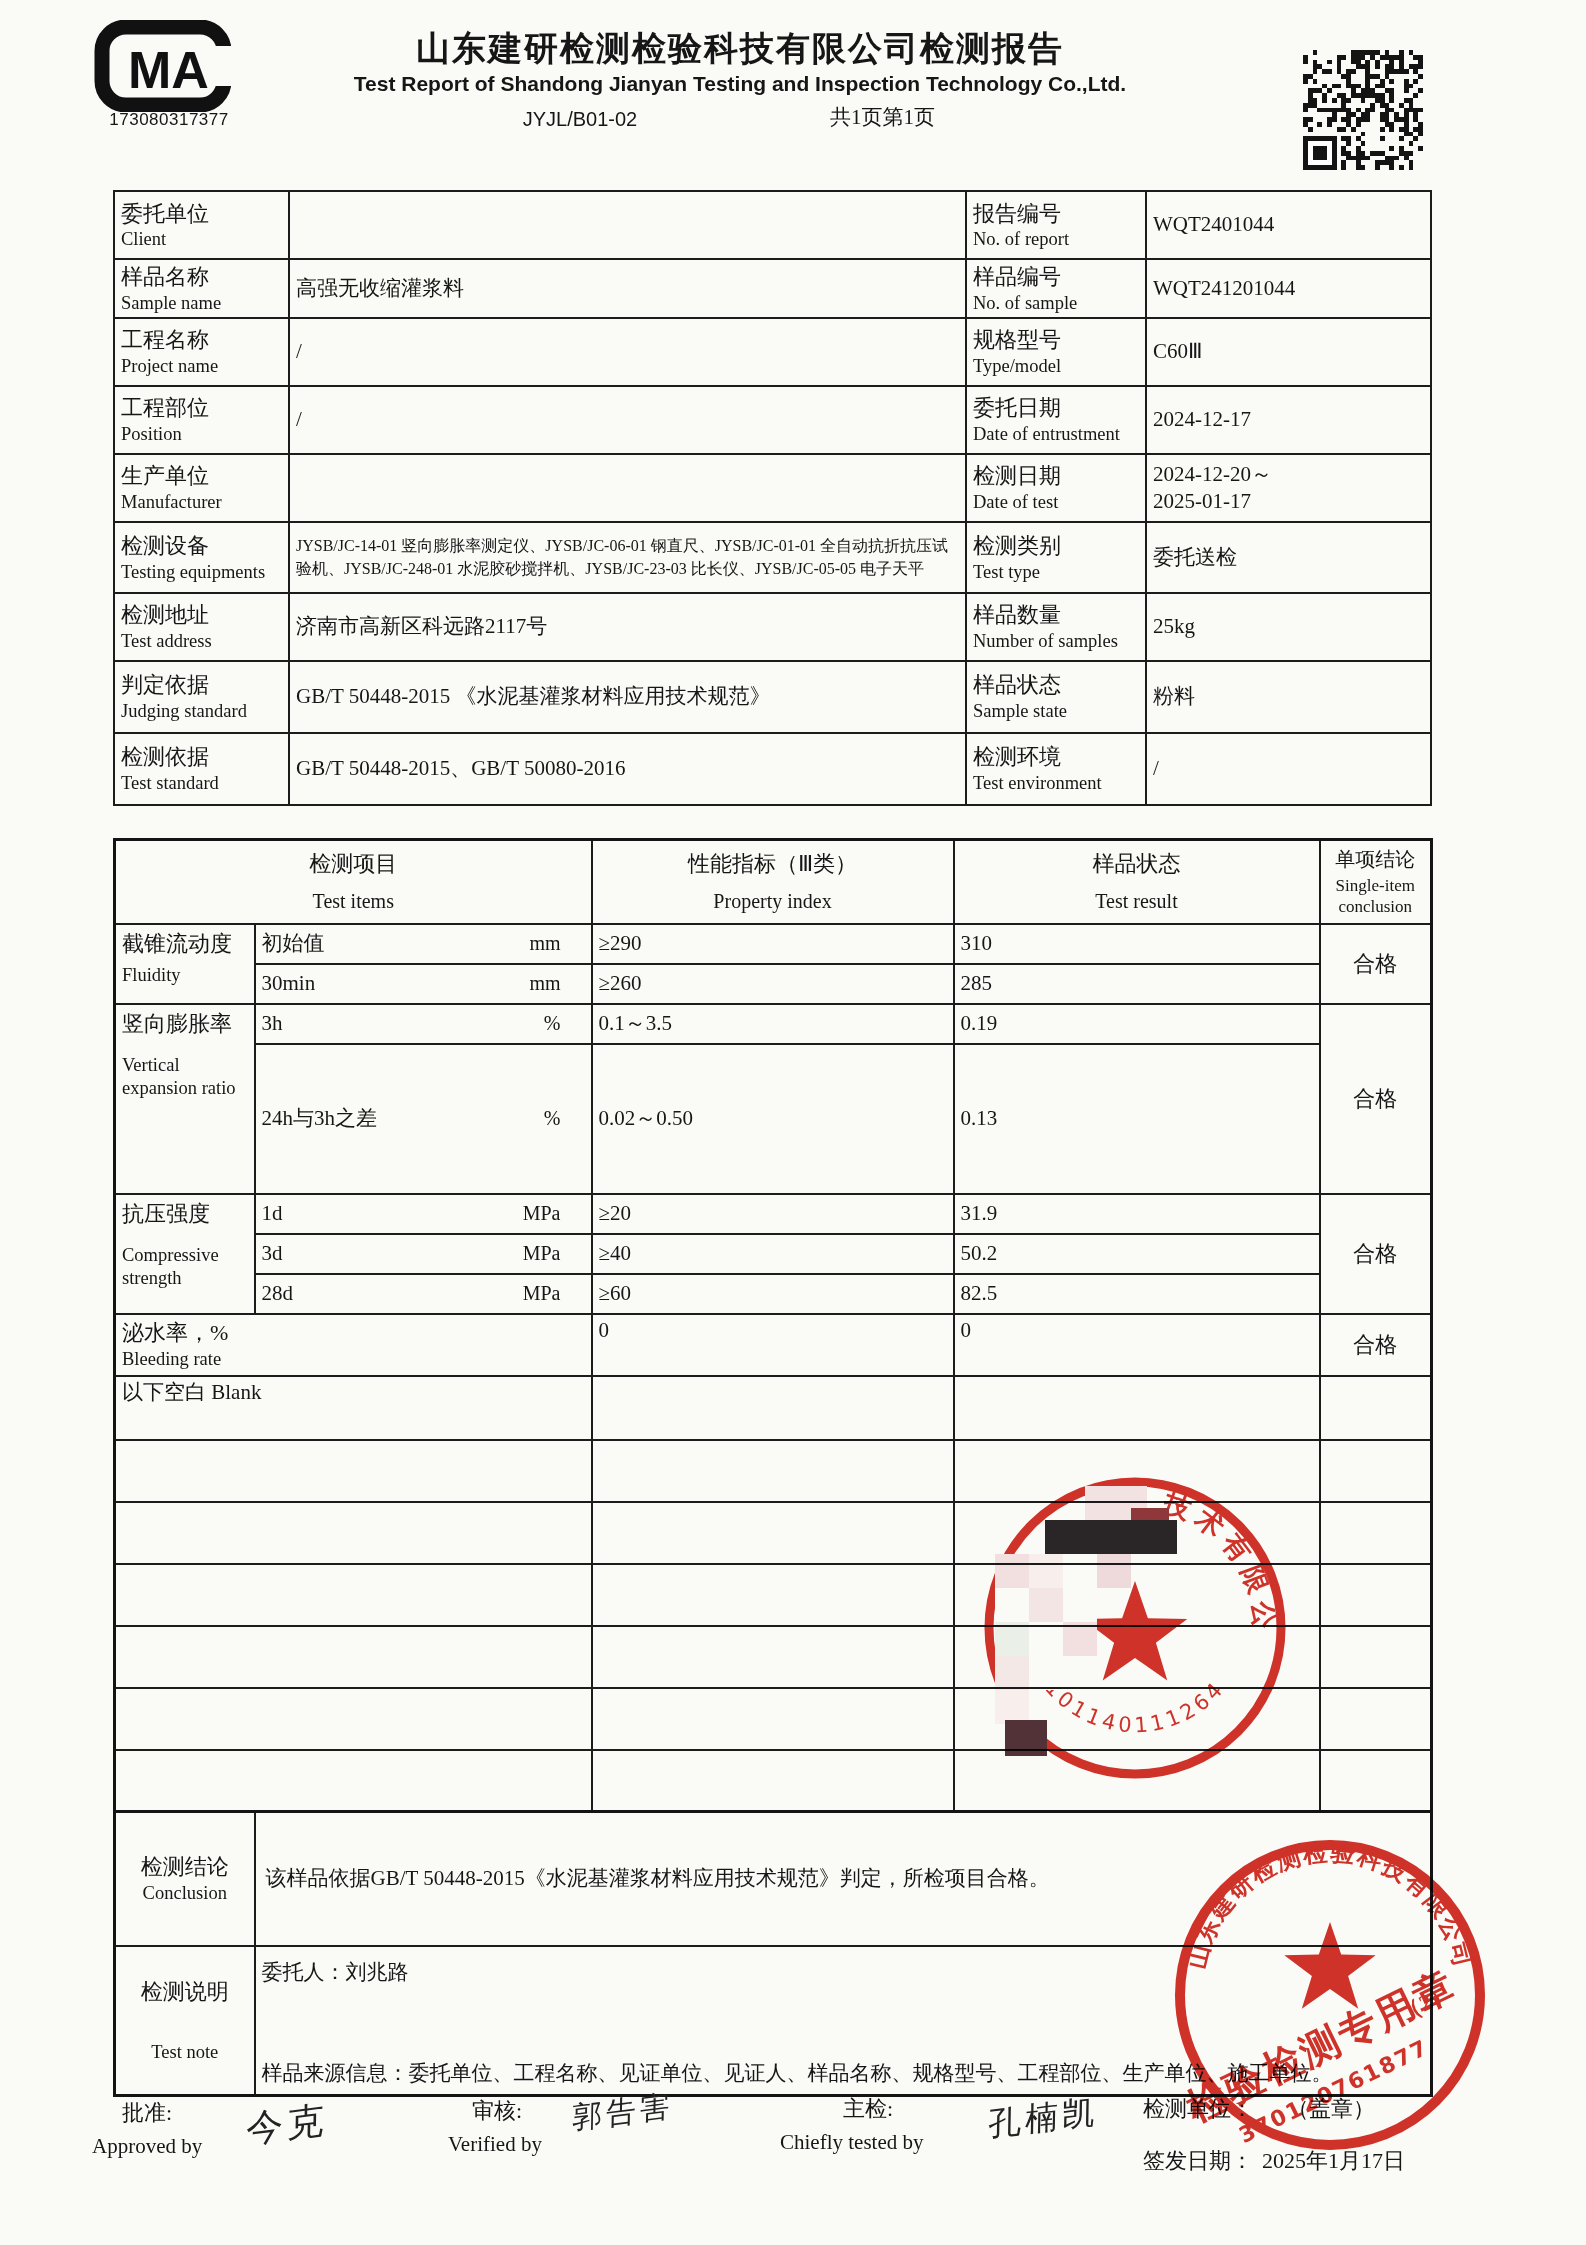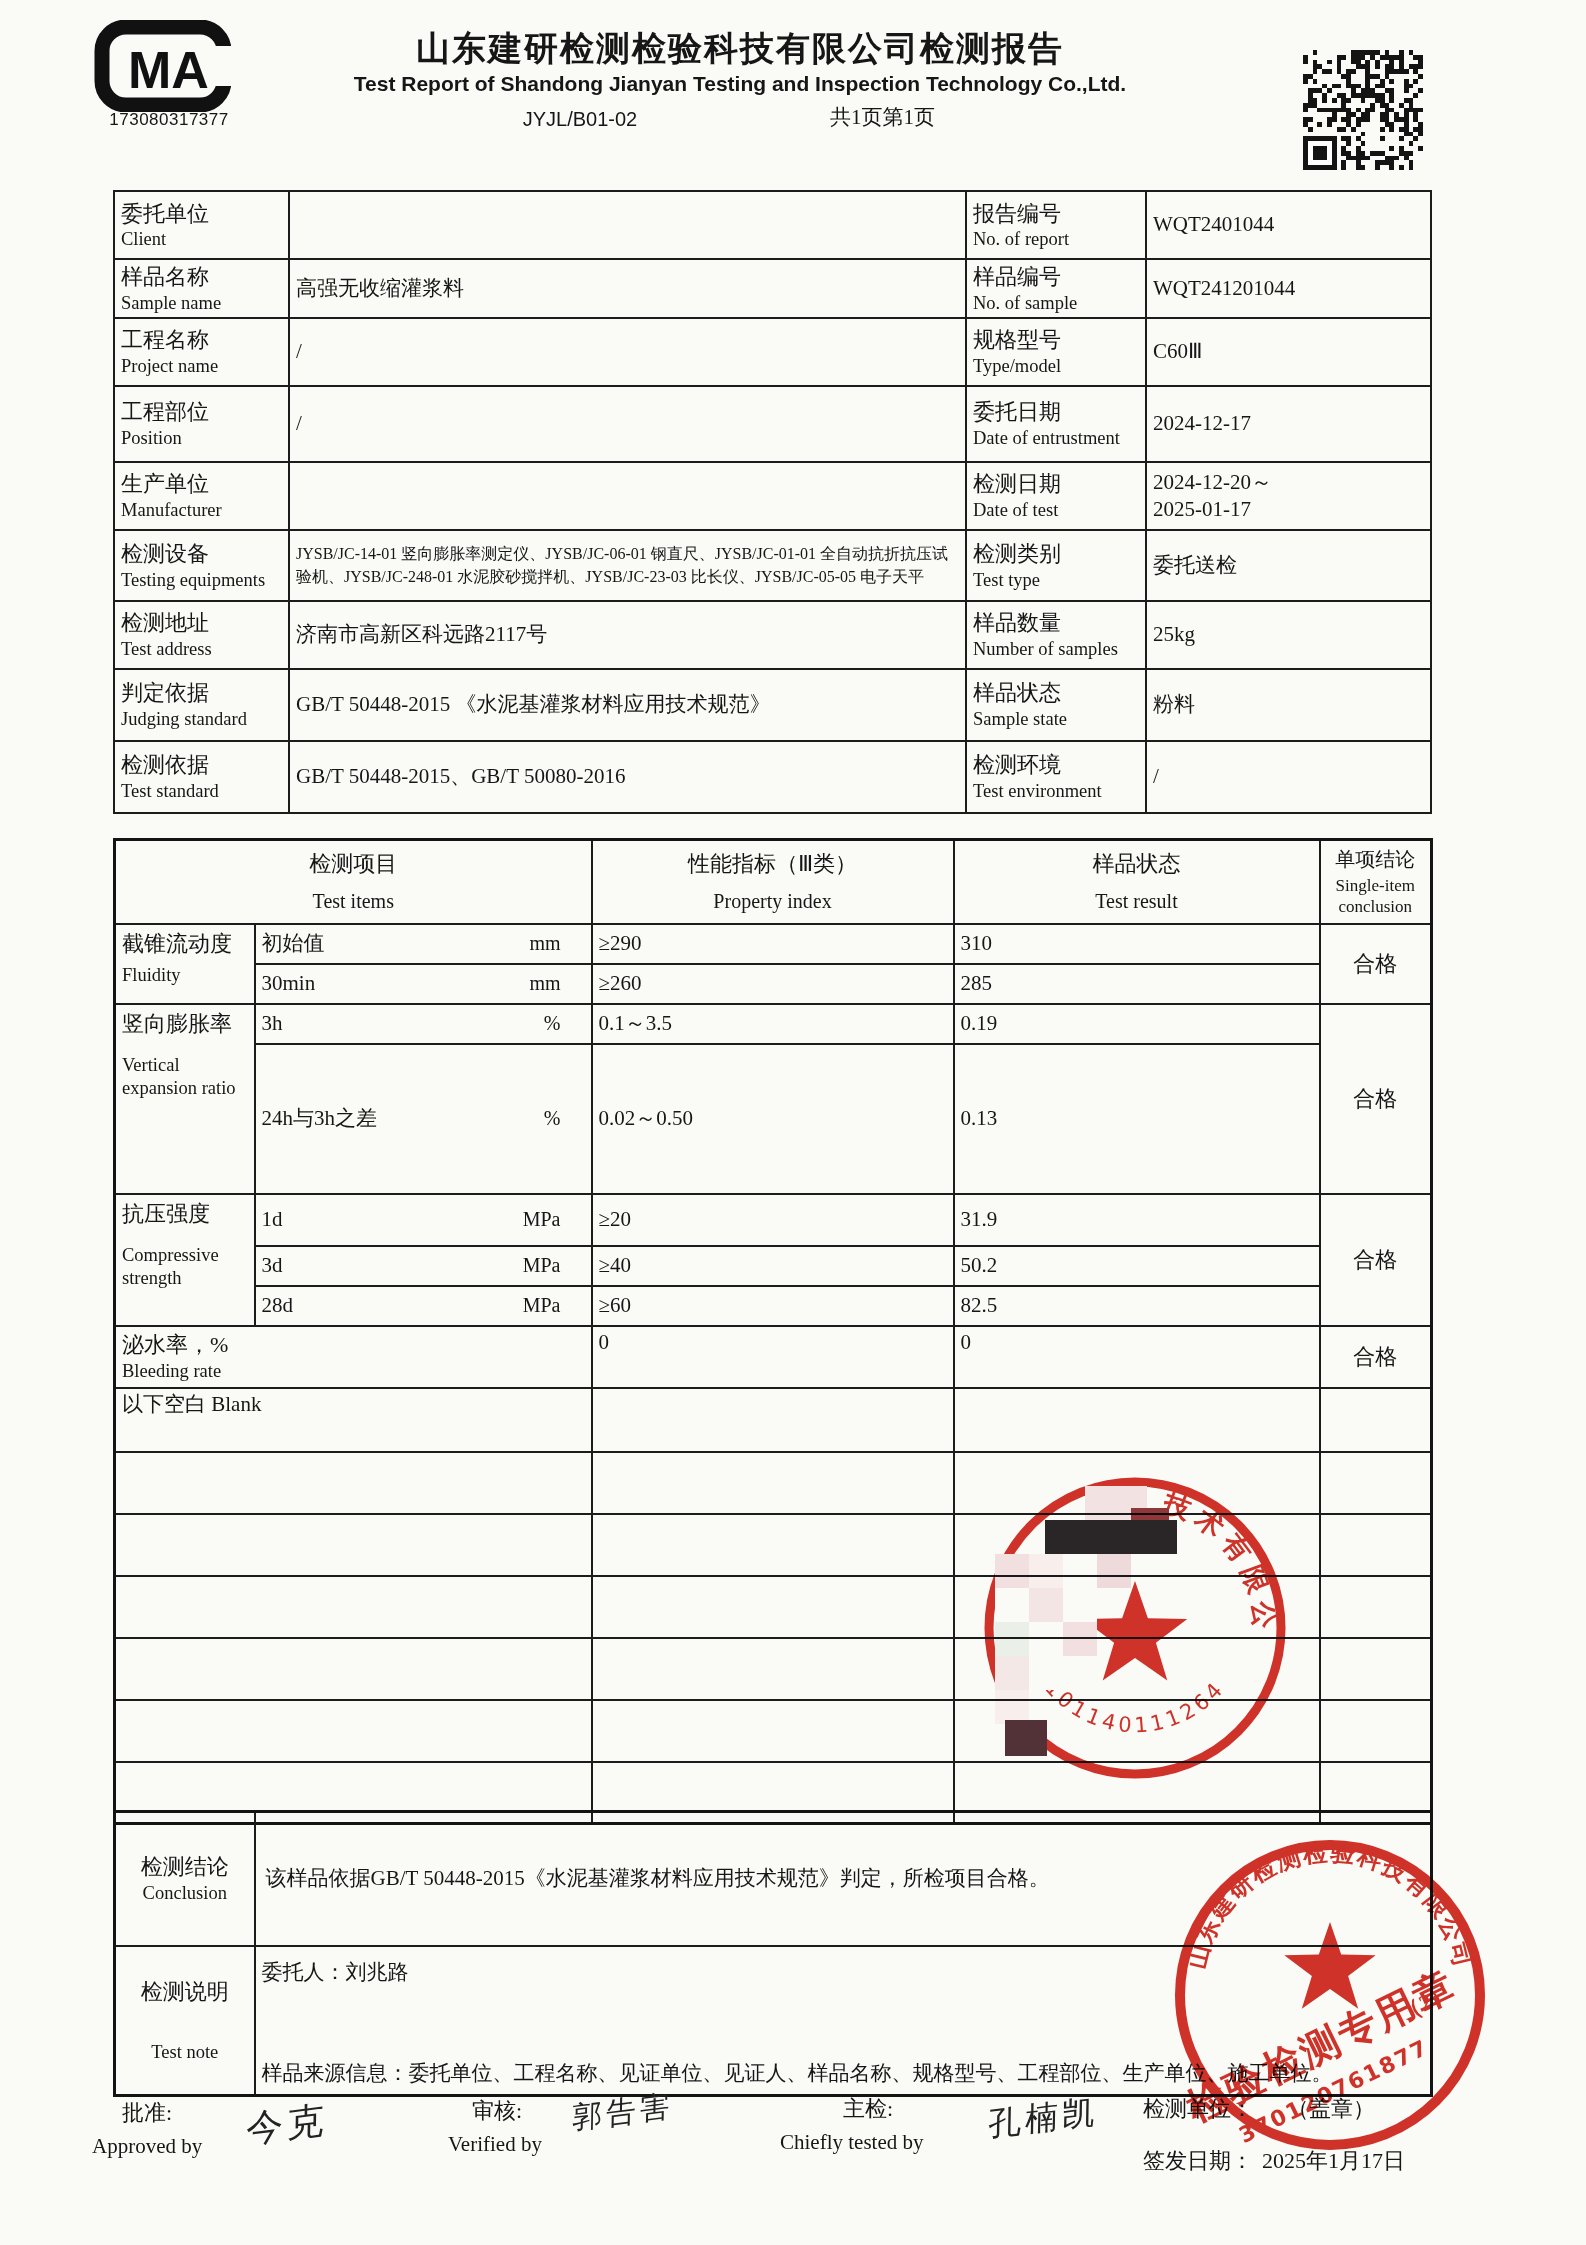--- a/index.html
+++ b/index.html
@@ -368,21 +368,21 @@
             <div class="val">/</div>
           </td>
       <td>
             <div class="cn">规格型号</div>
             <div class="en">Type/model</div>
           </td>
       <td>
             <div class="val">C60Ⅲ</div>
           </td>
     </tr>
-    <tr style="height:76px">
+    <tr style="height:68px">
       <td>
             <div class="cn">工程部位</div>
             <div class="en">Position</div>
           </td>
       <td>
             <div class="val">/</div>
           </td>
       <td>
             <div class="cn">委托日期</div>
             <div class="en">Date of entrustment</div>
@@ -546,21 +546,21 @@
     <tr style="height:150px">
       <td>
             <div class="subcell">
               <span class="val">24h与3h之差</span>
               <span class="u">%</span>
             </div>
           </td>
       <td><span class="val">0.02～0.50</span></td>
       <td><span class="val">0.13</span></td>
     </tr>
-    <tr style="height:52px">
+    <tr style="height:40px">
       <td class="grp" rowspan="3">
             <div class="cn">抗压强度</div>
             <div class="en" style="margin-top:16px">Compressive strength</div>
           </td>
       <td>
             <div class="subcell">
               <span class="val">1d</span>
               <span class="u">MPa</span>
             </div>
           </td>

